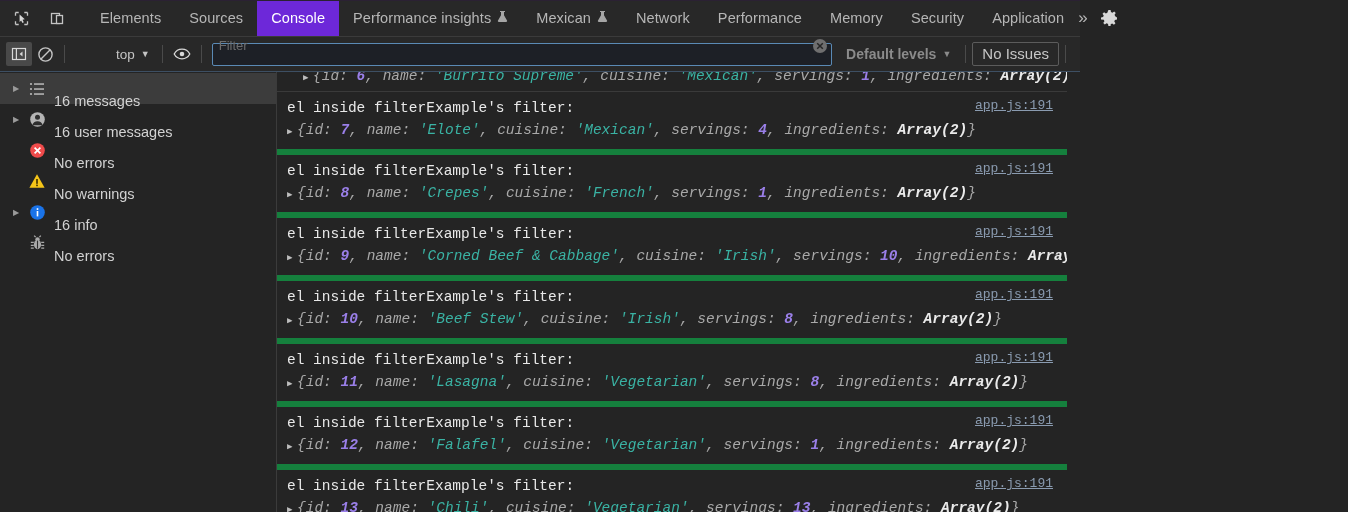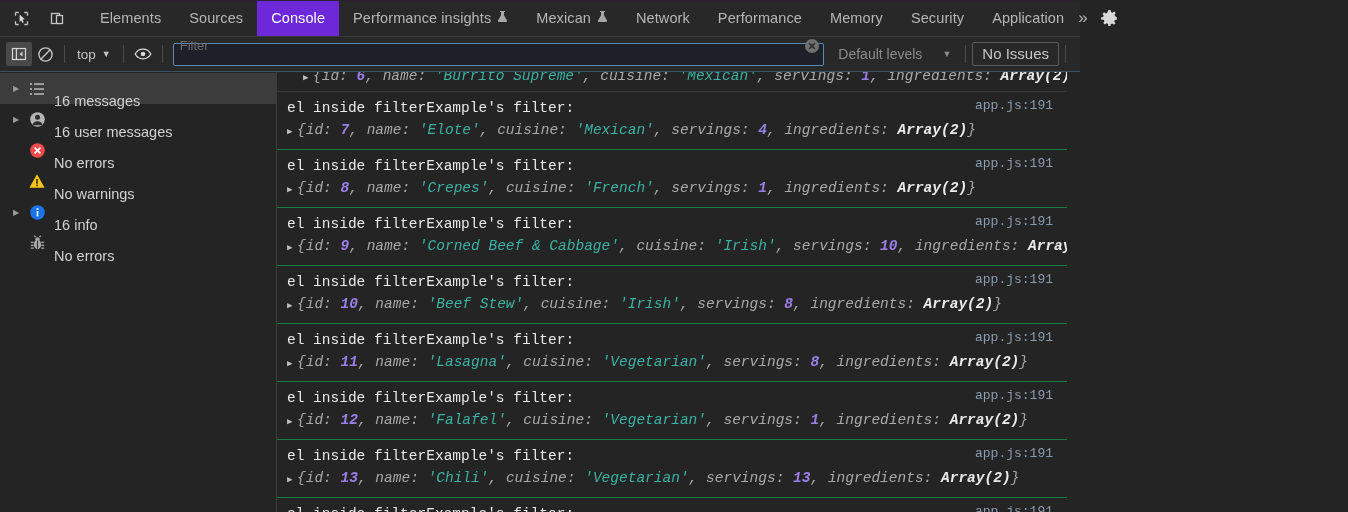--- a/index.html
+++ b/index.html
@@ -80,21 +80,21 @@
   .tb-btn {
     width: 26px; height: 24px;
     display: flex; align-items: center; justify-content: center;
     border-radius: 2px; cursor: pointer; flex: none;
   }
   .tb-btn.active { background: #494949; }
 
   .ctx-select {
     display: flex; align-items: center; gap: 6px;
     font-size: 13.5px; color: #c4c4c4;
-    padding: 0 6px; height: 22px; cursor: pointer; flex: none;
+    padding: 0 6px; height: 22px; cursor: pointer; flex: none; margin-left: 39px;
   }
   .caret { font-size: 9px; color: #c4c4c4; }
 
   .filter-box {
     flex: 1 1 auto;
     height: 23px;
     margin: 0 6px 0 4px;
     background: #1d2026;
     border: 1px solid #5a8ab5;
     border-radius: 2px;
@@ -105,23 +105,23 @@
   .filter-input {
     flex: 1 1 auto; min-width: 0;
     background: transparent; border: 0; outline: 0;
     color: #d8d8d8; font-size: 13px;
     font-family: "Liberation Sans", sans-serif;
   }
   .filter-input::placeholder { color: #6d6d6d; }
   .clear-btn { width: 18px; height: 18px; cursor: pointer; flex: none; }
 
   .levels-select {
-    display: flex; align-items: center; gap: 20px;
+    display: flex; align-items: center; gap: 6px;
     font-size: 14px; color: #8b8b8b;
-    padding: 0 8px; height: 22px; cursor: pointer; flex: none;
+    padding: 0 8px; height: 22px; cursor: pointer; flex: none; font-weight: bold;
   }
   .levels-select .caret { color: #8b8b8b; }
 
   .issues-btn {
     font-size: 15px; color: #c6c6c6;
     border: 1px solid #5c5c5c;
     border-radius: 2px;
     padding: 2px 9px 3px;
     cursor: pointer; flex: none;
     background: transparent;
@@ -170,21 +170,21 @@
 
   .log-clipped-top {
     height: 20px;
     overflow: hidden;
     border-bottom: 1px solid #3a3a3a;
     position: relative;
   }
   .log-clipped-top .obj-line { position: absolute; bottom: 1px; left: 16px; }
 
   .log-group {
-    border-bottom: 1px solid #15803d;
+    border-bottom: 6px solid #15803d;
     padding: 6px 0 5px;
     position: relative;
   }
   .msg-line {
     font-family: "Liberation Mono", monospace;
     font-size: 14.5px;
     color: #e8e8e8;
     padding-left: 10px;
     line-height: 21px;
     white-space: nowrap;
@@ -211,20 +211,21 @@
   .str { color: #3ab3a4; }
   .arr { color: #eaeaea; font-weight: bold; }
 
   .src-link {
     position: absolute;
     right: 14px;
     top: 6px;
     font-family: "Liberation Mono", monospace;
     font-size: 13px;
     color: #8a9bb0;
+    text-decoration: underline;
     cursor: pointer;
     white-space: nowrap;
   }
 
   .log-scrollbar {
     position: absolute; top: 0; right: 0; bottom: 0; width: 13px;
     background: #242424;
     cursor: pointer;
   }
 </style>

